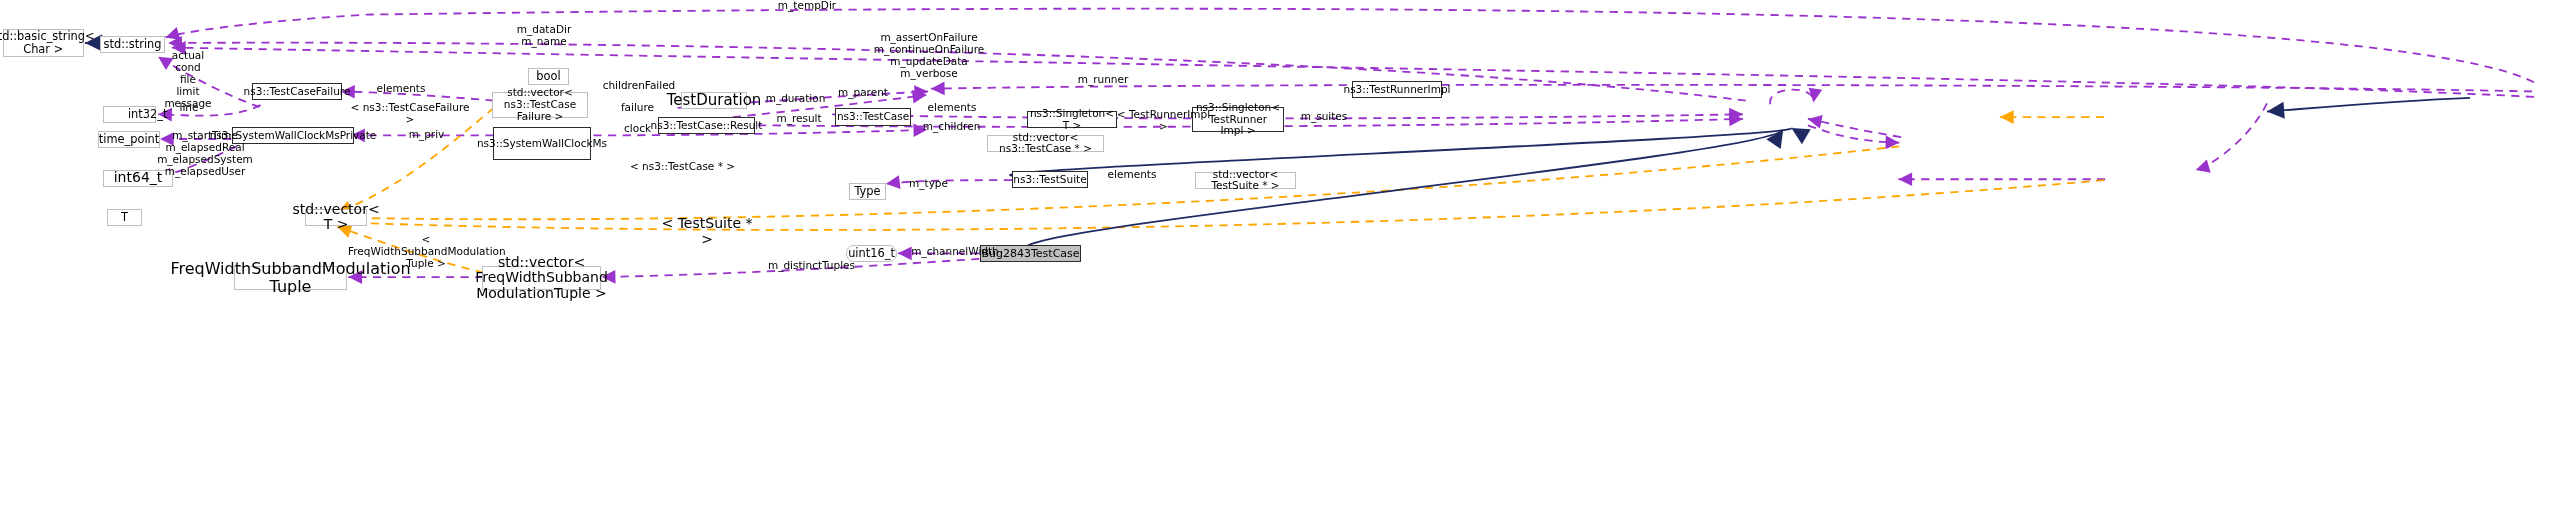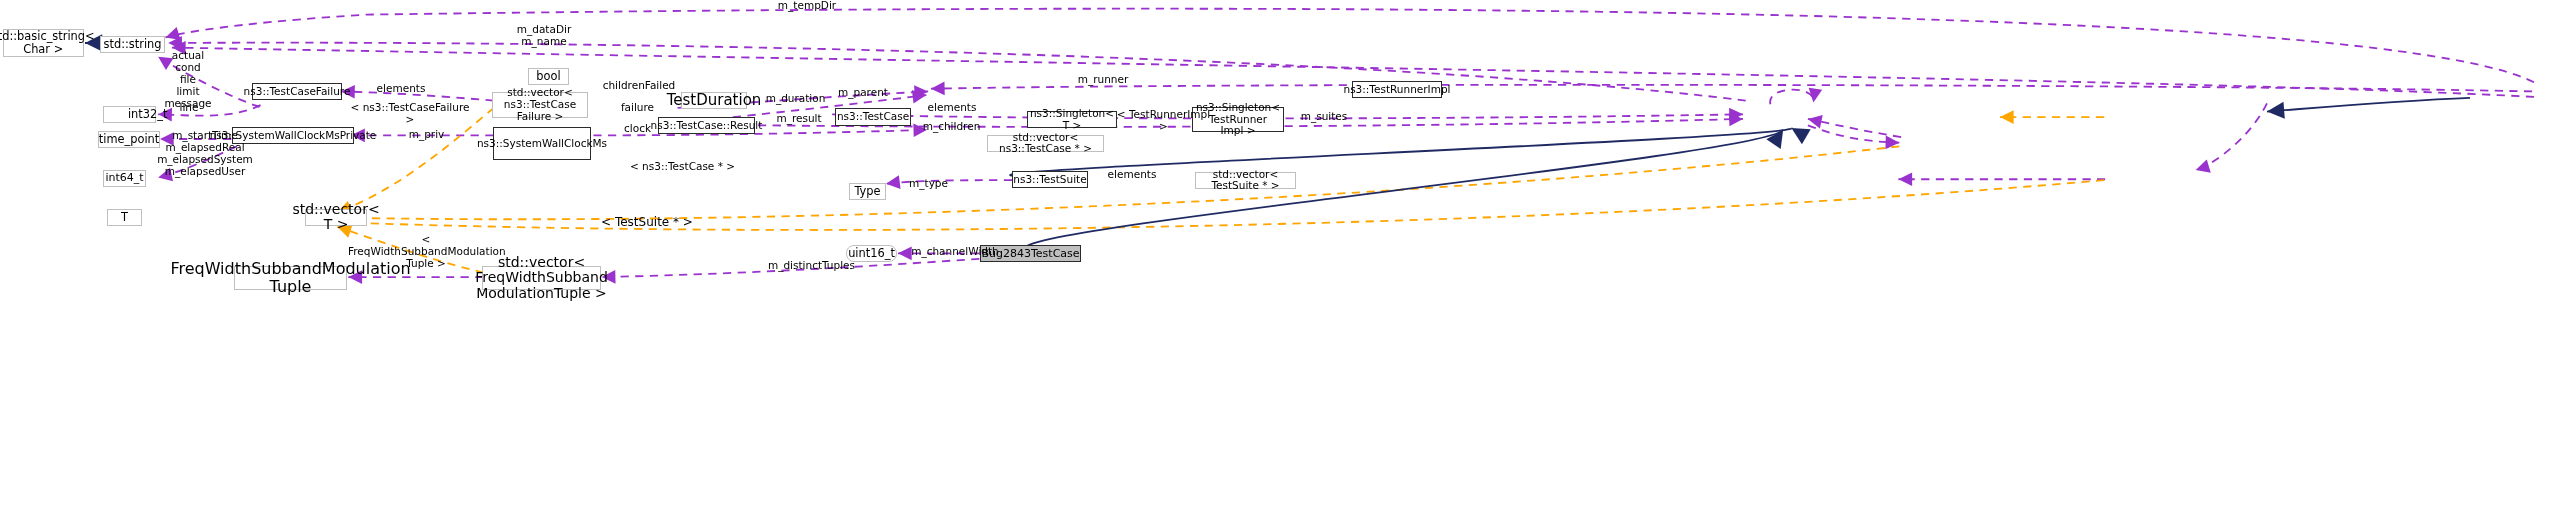--- a/index.html
+++ b/index.html
@@ -150,21 +150,21 @@
 
   <div class="node thin" style="left:2.7px; top:29px; width:81px; height:28px; font-size:11.4px;">std::basic_string&lt;
 Char &gt;</div>
 
   <div class="node thin" style="left:100px; top:36px; width:65px; height:17.4px; font-size:11.4px;">std::string</div>
 
   <div class="node thin" style="left:103px; top:106px; width:53px; height:16.5px; font-size:11.4px;padding-left:40px;">int32_t</div>
 
   <div class="node thin" style="left:98px; top:131px; width:62px; height:16.5px; font-size:11.4px;">time_point</div>
 
-  <div class="node thin" style="left:103px; top:170px; width:43px; height:16.5px; font-size:11px;">int64_t</div>
+  <div class="node thin" style="left:103px; top:170px; width:70px; height:16.5px; font-size:14px;">int64_t</div>
 
   <div class="node thin" style="left:107px; top:209px; width:35px; height:16.5px; font-size:11.4px;">T</div>
 
   <div class="node thick" style="left:252px; top:83px; width:90px; height:17.4px; font-size:10.5px;">ns3::TestCaseFailure</div>
 
   <div class="node thick" style="left:232px; top:127px; width:122px; height:17.4px; font-size:10.5px;">ns3::SystemWallClockMsPrivate</div>
 
   <div class="node thin" style="left:261px; top:209px; width:62px; height:16.5px; font-size:14px;margin-left:44px;">std::vector&lt; T &gt;</div>
 
   <div class="node thin" style="left:234px; top:266px; width:113px; height:24px; font-size:16px;">FreqWidthSubbandModulation
@@ -203,20 +203,24 @@
   <div class="node thick" style="left:1192px; top:107px; width:92px; height:25px; font-size:10.5px;">ns3::Singleton&lt; TestRunner
 Impl &gt;</div>
 
   <div class="node thick" style="left:1352px; top:81px; width:90px; height:17.4px; font-size:10.5px;">ns3::TestRunnerImpl</div>
 
   <div class="edge-label" style="left:752px; top:0px; width:110px; font-size:10.5px;">m_tempDir</div>
 
   <div class="edge-label" style="left:489px; top:24px; width:110px; font-size:10.5px;">m_dataDir
 m_name</div>
 
+  <div class="edge-label" style="left:851px; top:32px; width:156px; font-size:10.5px;">m_assertOnFailure
+m_continueOnFailure
+m_updateData
+m_verbose</div>
 
   <div class="edge-label" style="left:1062px; top:74px; width:82px; font-size:10.5px;">m_runner</div>
 
   <div class="edge-label" style="left:147px; top:50px; width:82px; font-size:10.5px;">actual
 cond
 file
 limit
 message</div>
 
   <div class="edge-label" style="left:165px; top:102px; width:48px; font-size:10.5px;">line</div>
@@ -253,21 +257,21 @@
   <div class="edge-label" style="left:901px; top:178px; width:55px; font-size:10.5px;">m_type</div>
 
   <div class="edge-label" style="left:1097px; top:169px; width:70px; font-size:10.5px;">elements</div>
 
   <div class="edge-label" style="left:1113px; top:109px; width:101px; font-size:10.5px;">&lt; TestRunnerImpl &gt;</div>
 
   <div class="edge-label" style="left:1293px; top:111px; width:62px; font-size:10.5px;">m_suites</div>
 
   <div class="edge-label" style="left:1097px; top:169px; width:70px; font-size:10.5px; opacity:0;">elements</div>
 
-  <div class="edge-label" style="left:596px; top:216px; width:102px; font-size:12px;">&lt; TestSuite * &gt;</div>
+  <div class="edge-label" style="left:656px; top:216px; width:102px; font-size:14px;">&lt; TestSuite * &gt;</div>
 
   <div class="edge-label" style="left:348px; top:234px; width:156px; font-size:10.5px;">&lt; FreqWidthSubbandModulation
 Tuple &gt;</div>
 
   <div class="edge-label" style="left:909px; top:246px; width:92px; font-size:10.5px;">m_channelWidth</div>
 
   <div class="edge-label" style="left:761px; top:260px; width:101px; font-size:10.5px;">m_distinctTuples</div>
 
 </div>
 

